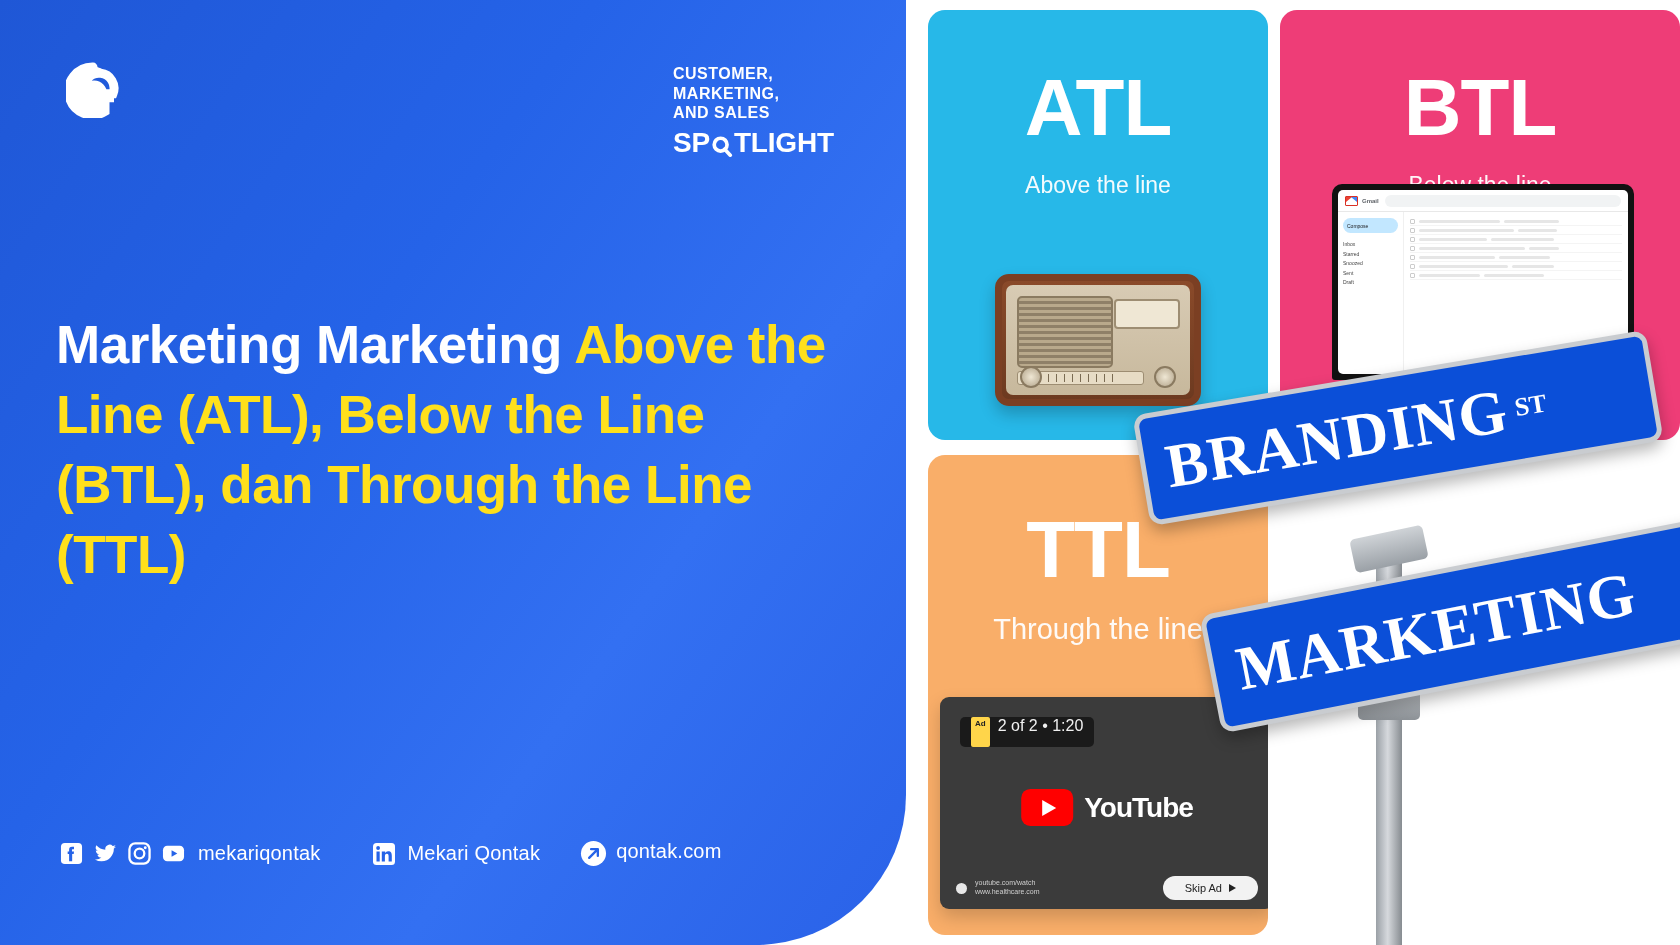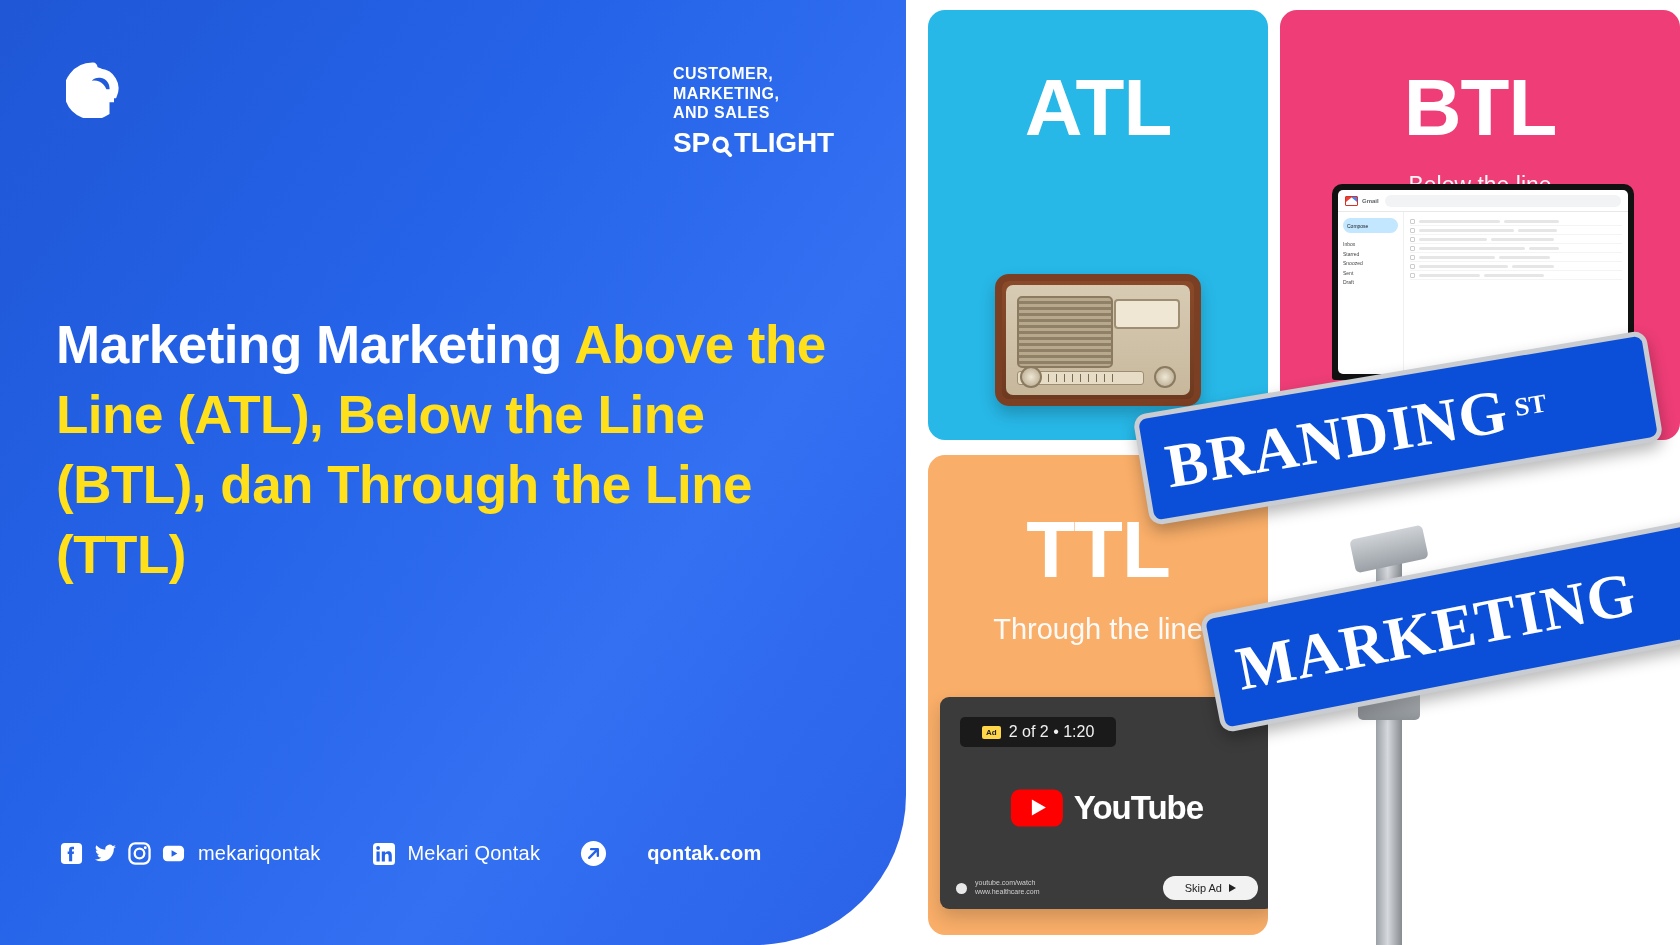--- a/index.html
+++ b/index.html
@@ -46,25 +46,25 @@
     position:absolute; left:56px; top:310px; width:800px;
     font-size:53px; font-weight:800; line-height:1.32; letter-spacing:-.5px;
   }
   .headline .w{ color:#ffffff; }
   .headline .y{ color:#FFE01B; }
 
   
   .footer{
     position:absolute; left:60px; bottom:78px; display:flex; align-items:center;
   }
-  .fgroup{ display:flex; align-items:center; }
+  .fgroup{ display:flex; }
   .ficons{ display:flex; align-items:center; gap:11px; margin-right:13px; }
   .fi{ width:23px; height:23px; display:block; }
   .flabel{ color:#ffffff; font-size:20px; font-weight:400; letter-spacing:.2px; }
-  .flabel.bold{ font-weight:700;margin-left:31px; }
+  .flabel.bold{ font-weight:400; }
   .fsep{ width:52px; }
   .fsep-sm{ width:40px; }
   .li-badge{ width:24px; height:24px; margin-right:11px; }
   .arrow-badge{ width:27px; height:27px; margin-right:9px; }
 
   
   .right-col{ position:absolute; left:928px; top:0; width:752px; height:945px; background:#fff; z-index:1; }
 
   .card{ position:absolute; border-radius:17px; overflow:hidden; }
   .card .code{
@@ -173,40 +173,40 @@
 
   
   .yt{
     position:absolute; left:12px; right:-6px; bottom:26px; height:212px;
     background:#3b3b3b; border-radius:9px; overflow:hidden;
     box-shadow:0 8px 18px rgba(0,0,0,.18);
   }
   .yt-ad{
     position:absolute; left:20px; top:20px; height:30px;
     background:rgba(20,20,20,.82); border-radius:5px;
-    display:flex; align-items:center; gap:8px; padding:0 22px;
+    display:flex; gap:8px; padding:0 11px;
   }
   .yt-adbadge{
     background:#FFD54A; color:#222; font-size:8px; font-weight:700;
     padding:2px 4px; border-radius:2px;
   }
   .yt-admeta{ color:#f1f1f1; font-size:16px; }
   .yt-logo{
     position:absolute; left:50%; top:50%; transform:translate(-50%,-38%);
     display:flex; align-items:center; gap:11px;
   }
   .yt-play{
     width:52px; height:37px; background:#FF0000; border-radius:9px;
     display:flex; align-items:center; justify-content:center;
   }
   .yt-play i{
     width:0;height:0;border-left:14px solid #fff;
     border-top:8px solid transparent;border-bottom:8px solid transparent;margin-left:3px;
   }
-  .yt-word{ color:#fff; font-size:33px; font-weight:700; letter-spacing:-1px; }
+  .yt-word{ color:#fff; font-size:28px; font-weight:700; letter-spacing:-1px; }
   .yt-bottom{
     position:absolute; left:0; right:0; bottom:0; height:42px;
     display:flex; align-items:center; padding:0 16px;
   }
   .yt-dot{ width:11px; height:11px; border-radius:50%; background:#e8e8e8; flex:0 0 auto; }
   .yt-url{ color:#cfcfcf; font-size:7px; margin-left:8px; line-height:1.25; }
   .yt-skip{
     margin-left:auto; background:#f2f2f2; color:#222; font-size:11px;
     padding:6px 22px; border-radius:14px; display:flex; align-items:center; gap:7px;
   }
@@ -252,20 +252,21 @@
 </style>
 </head>
 <body>
 
 <div class="stage">
 
   <div class="right-col">
 
     <div class="card card-atl">
       <div class="code">ATL</div>
+      <div class="sub">Above the line</div>
       <div class="radio">
         <div class="radio-face">
           <div class="radio-speaker"></div>
           <div class="radio-dial"></div>
           <div class="radio-scale">
             <i style="left:6px"></i>
               <i style="left:14px"></i>
               <i style="left:22px"></i>
             <i style="left:30px"></i>
               <i style="left:38px"></i>

